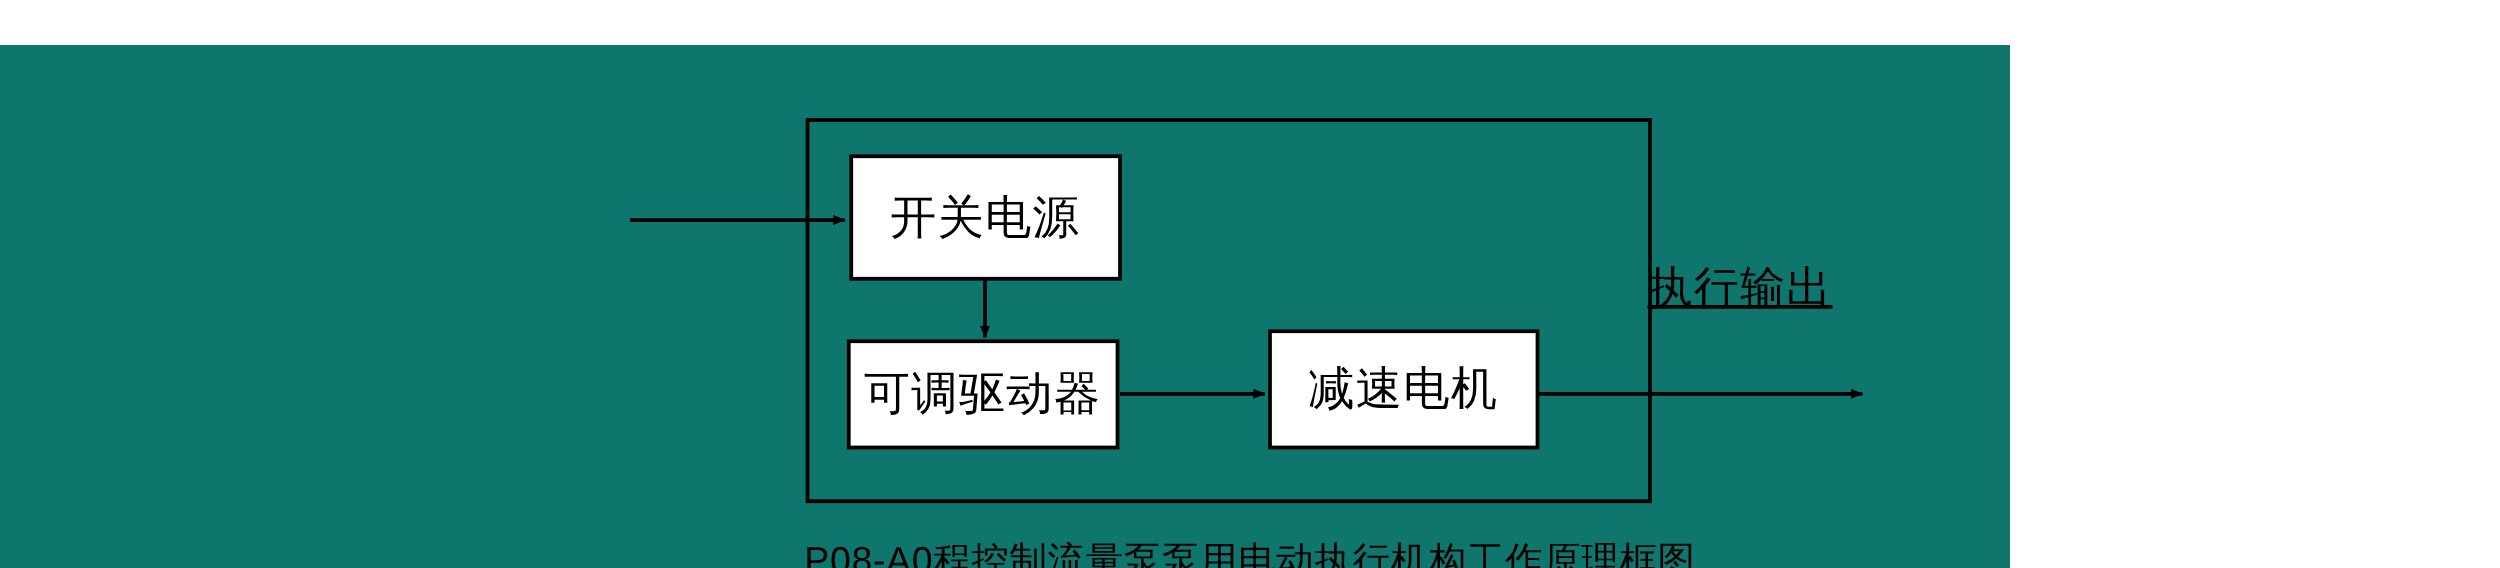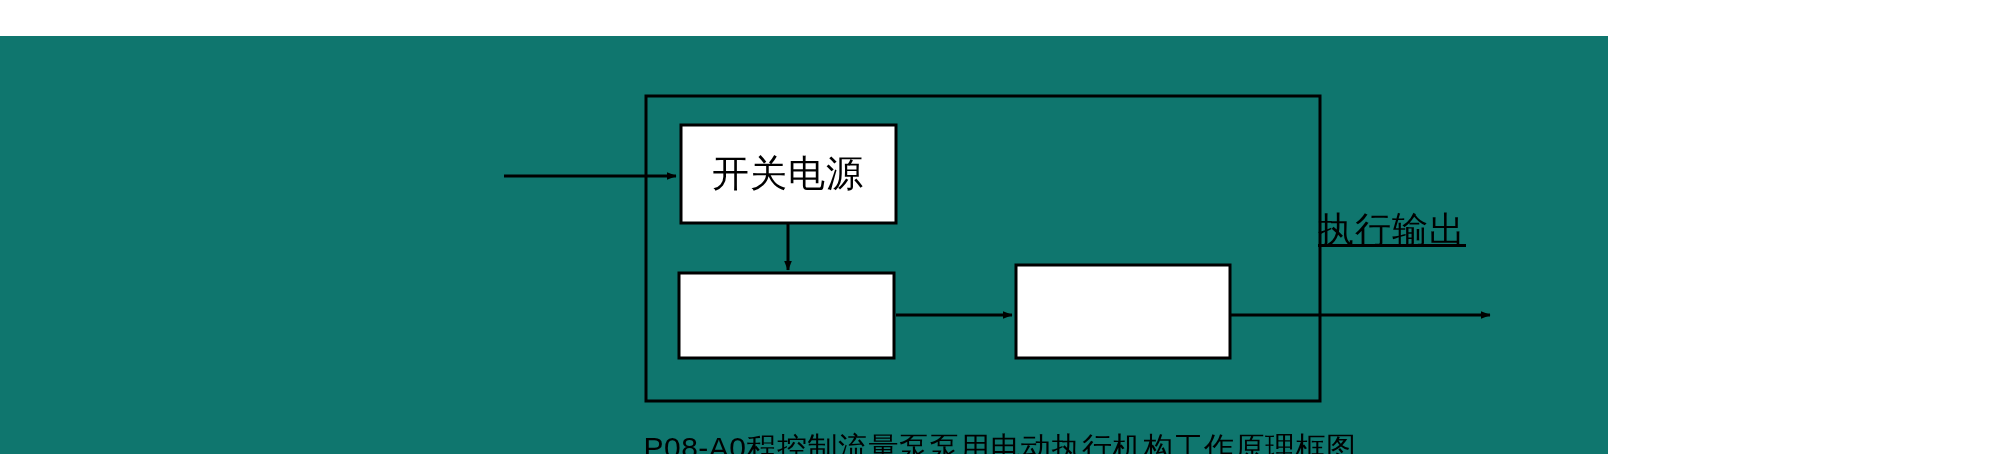--- a/index.html
+++ b/index.html
@@ -85,19 +85,21 @@
 
     <line x1="788" y1="188" x2="788" y2="234" stroke="#000000" stroke-width="3" marker-end="url(#arrowhead)"></line>
 
     <line x1="896" y1="279" x2="1012" y2="279" stroke="#000000" stroke-width="3" marker-end="url(#arrowhead)"></line>
 
     <line x1="1231" y1="279" x2="1490" y2="279" stroke="#000000" stroke-width="3" marker-end="url(#arrowhead)"></line>
   </svg>
 
   <div class="box-label" id="box-label-psu">开关电源</div>
 
+  <div class="box-label" id="box-label-drv">可调驱动器</div>
 
+  <div class="box-label" id="box-label-motor">减速电机</div>
 
   <div class="free-label" id="output-label">执行输出</div>
 
   <div class="free-label" id="caption">P08-A0程控制流量泵泵用电动执行机构工作原理框图</div>
 
 </div>
 
 </body></html>

